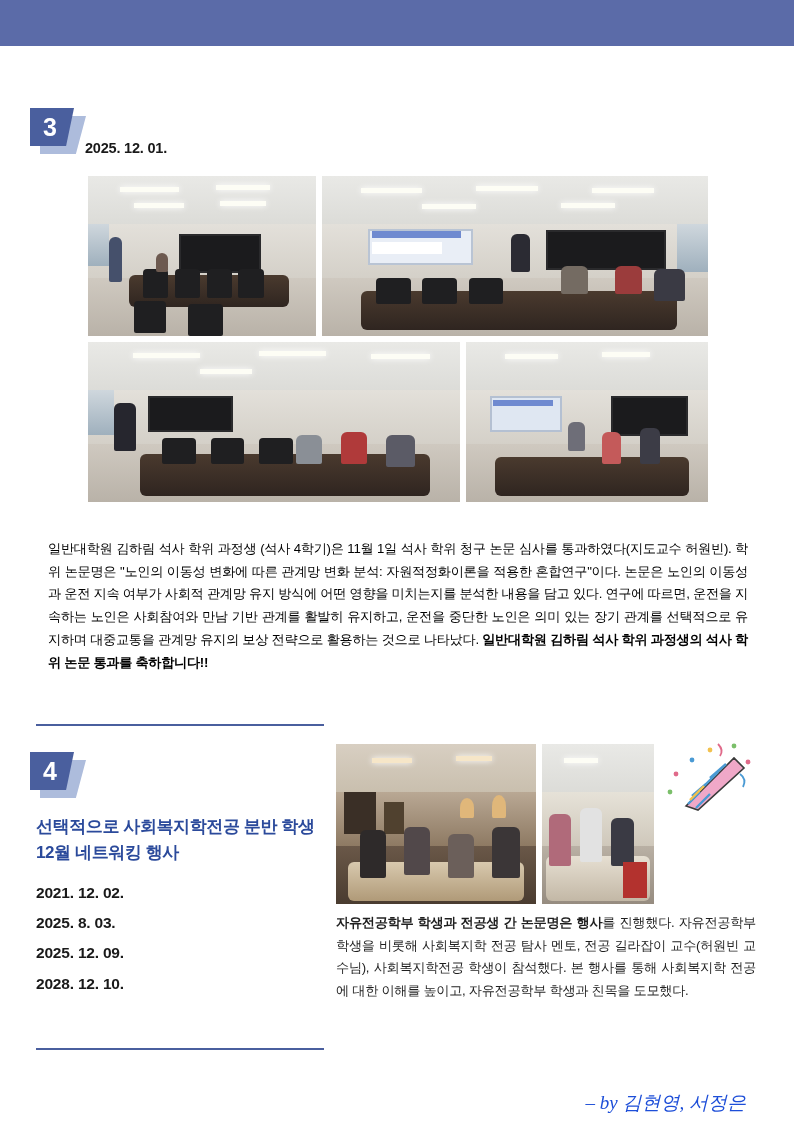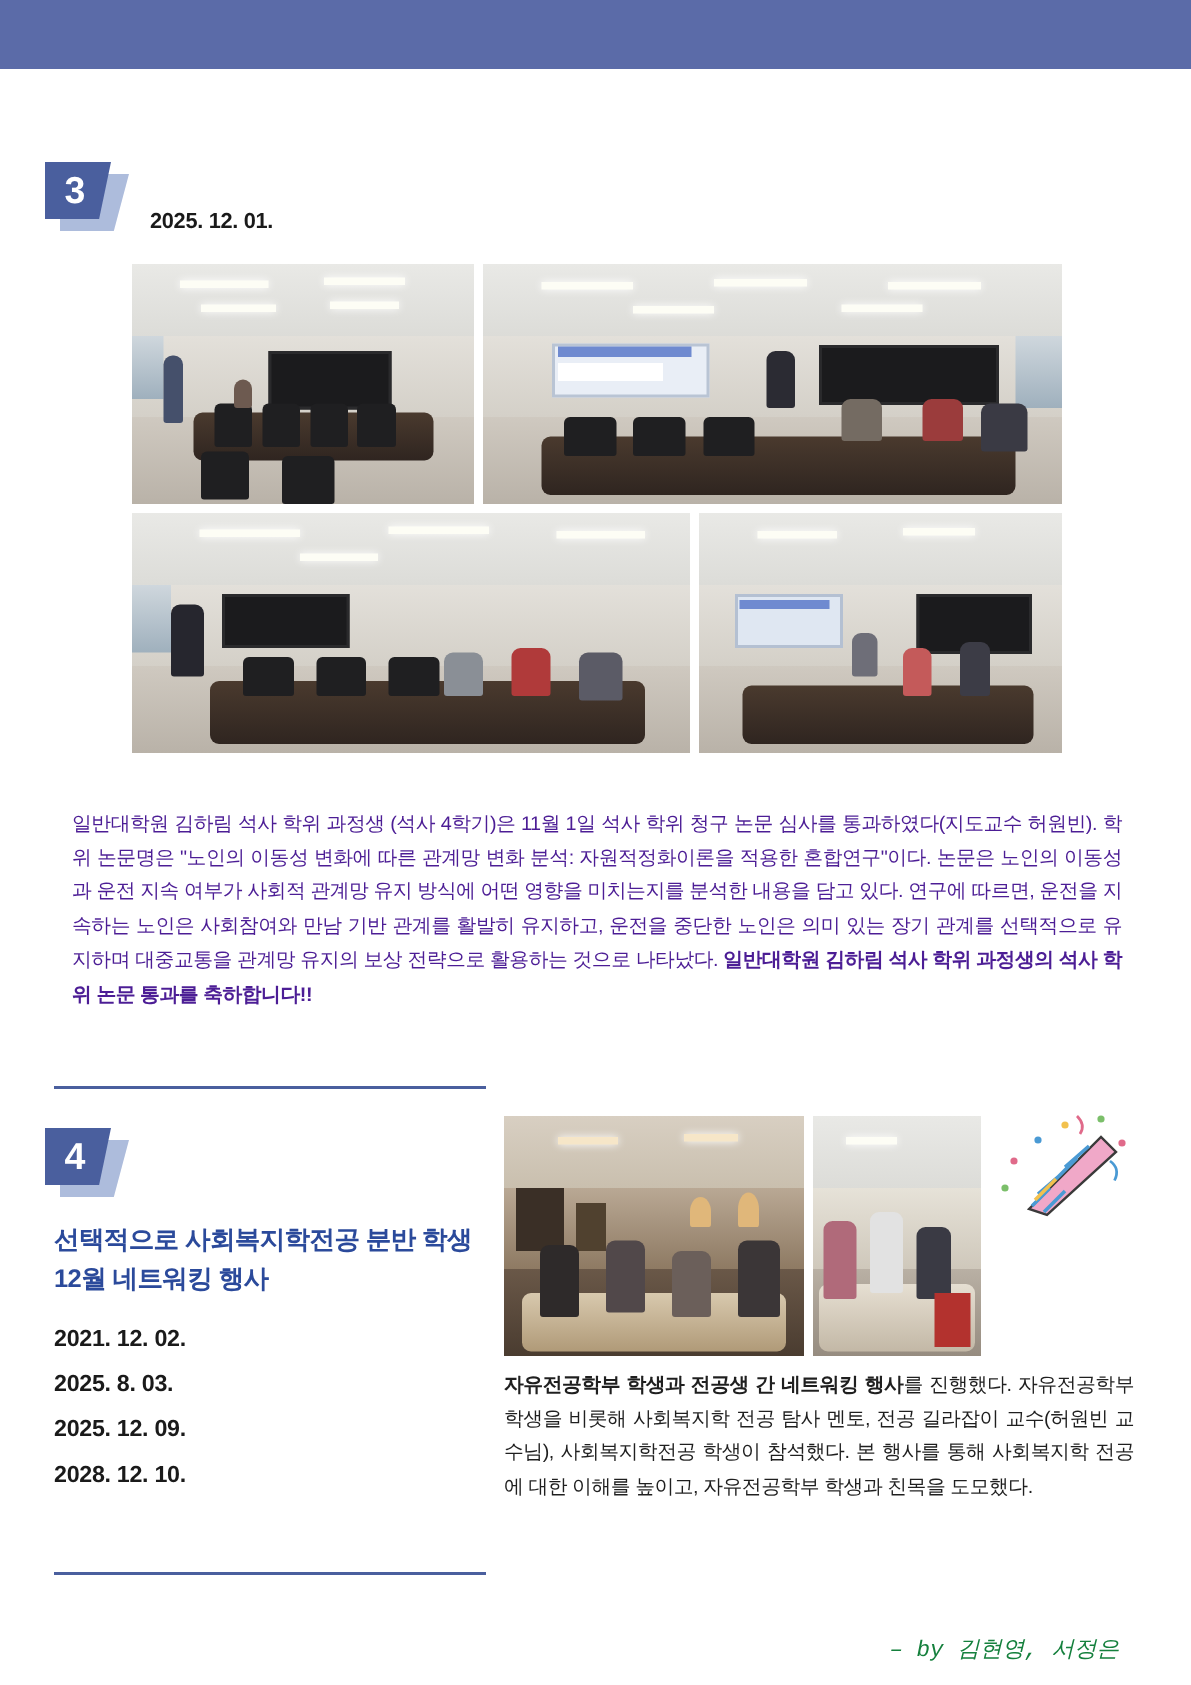--- a/index.html
+++ b/index.html
@@ -70,21 +70,21 @@
   .sec3-title {
     margin-left: 6px;
     font-size: 18.5px;
     font-weight: bold;
     color: #1a1a1a;
     letter-spacing: -0.4px;
     line-height: 1.2;
   }
   .sec3-date {
     position: absolute;
-    left: 100px; top: 42px;
+    left: 85px; top: 42px;
     font-size: 14.5px;
     font-weight: bold;
     color: #1a1a1a;
     letter-spacing: -0.2px;
   }
 
   
   .photos3 {
     position: absolute;
     left: 88px; top: 78px;
@@ -144,21 +144,21 @@
     position:absolute; background: linear-gradient(180deg,#cfd7dd 0%, #9fb0bd 100%);
   }
 
   .sec3-body {
     position: absolute;
     left: 48px; top: 440px;
     width: 700px;
     font-size: 13.2px;
     line-height: 1.72;
     letter-spacing: -0.3px;
-    color: #4c1d95;
+    color: #000000;
     text-align: justify;
   }
   .sec3-body b { font-weight: bold; }
 
   .confetti {
     position: absolute;
     left: 648px; top: 642px;
     width: 110px; height: 72px;
   }
 
@@ -215,24 +215,24 @@
     line-height: 1.72;
     letter-spacing: -0.3px;
     text-align: justify;
     color: #1f1f1f;
   }
   .sec4-body b { font-weight: bold; }
 
   .byline {
     position: absolute;
     right: 48px; top: 1090px;
-    font-size: 15px;
+    font-size: 19px;
     font-style: italic;
-    color: #15803d;
-    font-family: Liberation Mono, monospace;
+    color: #1d4ed8;
+    font-family: Liberation Serif, serif;
   }
 </style>
 </head>
 <body>
 
 <div class="top-band"></div>
 
 <div class="section sec3">
 
   <div class="sec3-head">
@@ -410,19 +410,19 @@
         <div class="tableblk" style="left:4%;top:70%;width:92%;height:28%;background:linear-gradient(180deg,#e6dfd2,#c3b8a6)"></div>
         <div class="person" style="left:6%;top:44%;width:20%;height:32%;background:#b06a7a"></div>
         <div class="person" style="left:34%;top:40%;width:20%;height:34%;background:#e2e2e2"></div>
         <div class="person" style="left:62%;top:46%;width:20%;height:30%;background:#3a3a44"></div>
         <div style="position:absolute;left:72%;top:74%;width:22%;height:22%;background:#b3322e"></div>
       </div>
     </div>
   </div>
 
   <div class="sec4-body">
-    <b>자유전공학부 학생과 전공생 간 네트워킹 행사</b><span>를 진행했다. 자유전공학부 학생을 비롯해 사회복지학 전공 탐사 멘토, 전공 길라잡이 교수(허원빈 교수님), 사회복지학전공 학생이 참석했다. 본 행사를 통해 사회복지학 전공에 대한 이해를 높이고, 자유전공학부 학생과 친목을 도모했다.</span>
+    <b>자유전공학부 학생과 전공생 간 논문명은 행사</b><span>를 진행했다. 자유전공학부 학생을 비롯해 사회복지학 전공 탐사 멘토, 전공 길라잡이 교수(허원빈 교수님), 사회복지학전공 학생이 참석했다. 본 행사를 통해 사회복지학 전공에 대한 이해를 높이고, 자유전공학부 학생과 친목을 도모했다.</span>
   </div>
 </div>
 
 <div class="divider div-bot"></div>
 
 <div class="byline">– by 김현영, 서정은</div>
 
 </body></html>

